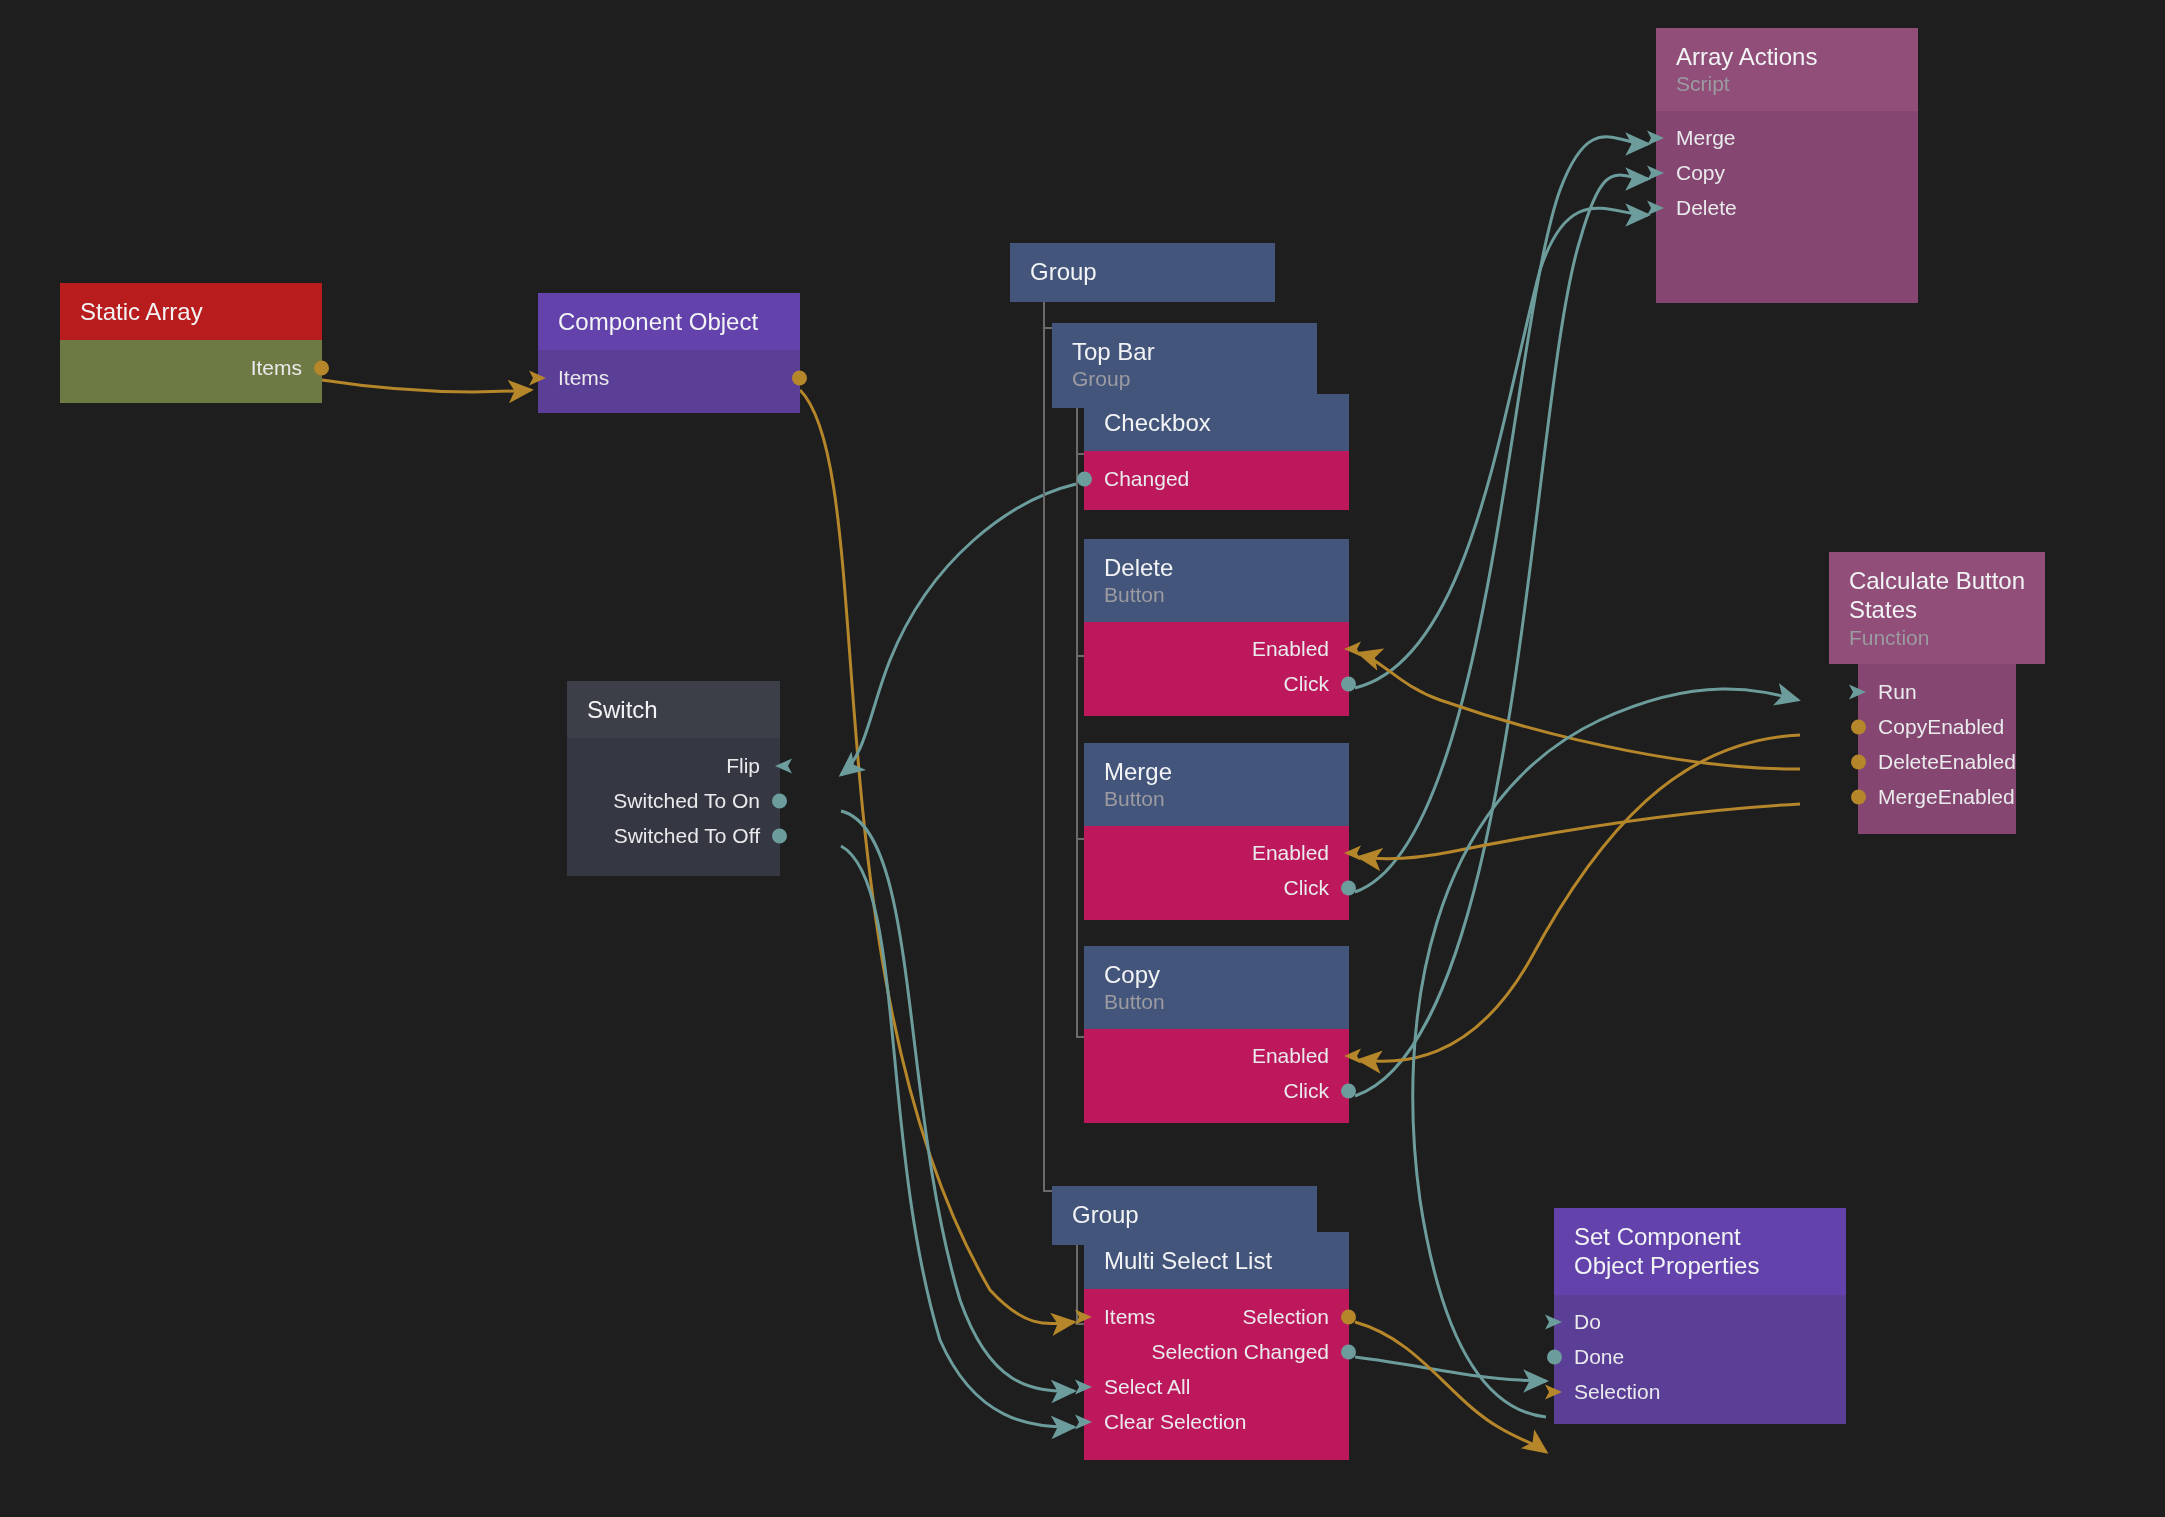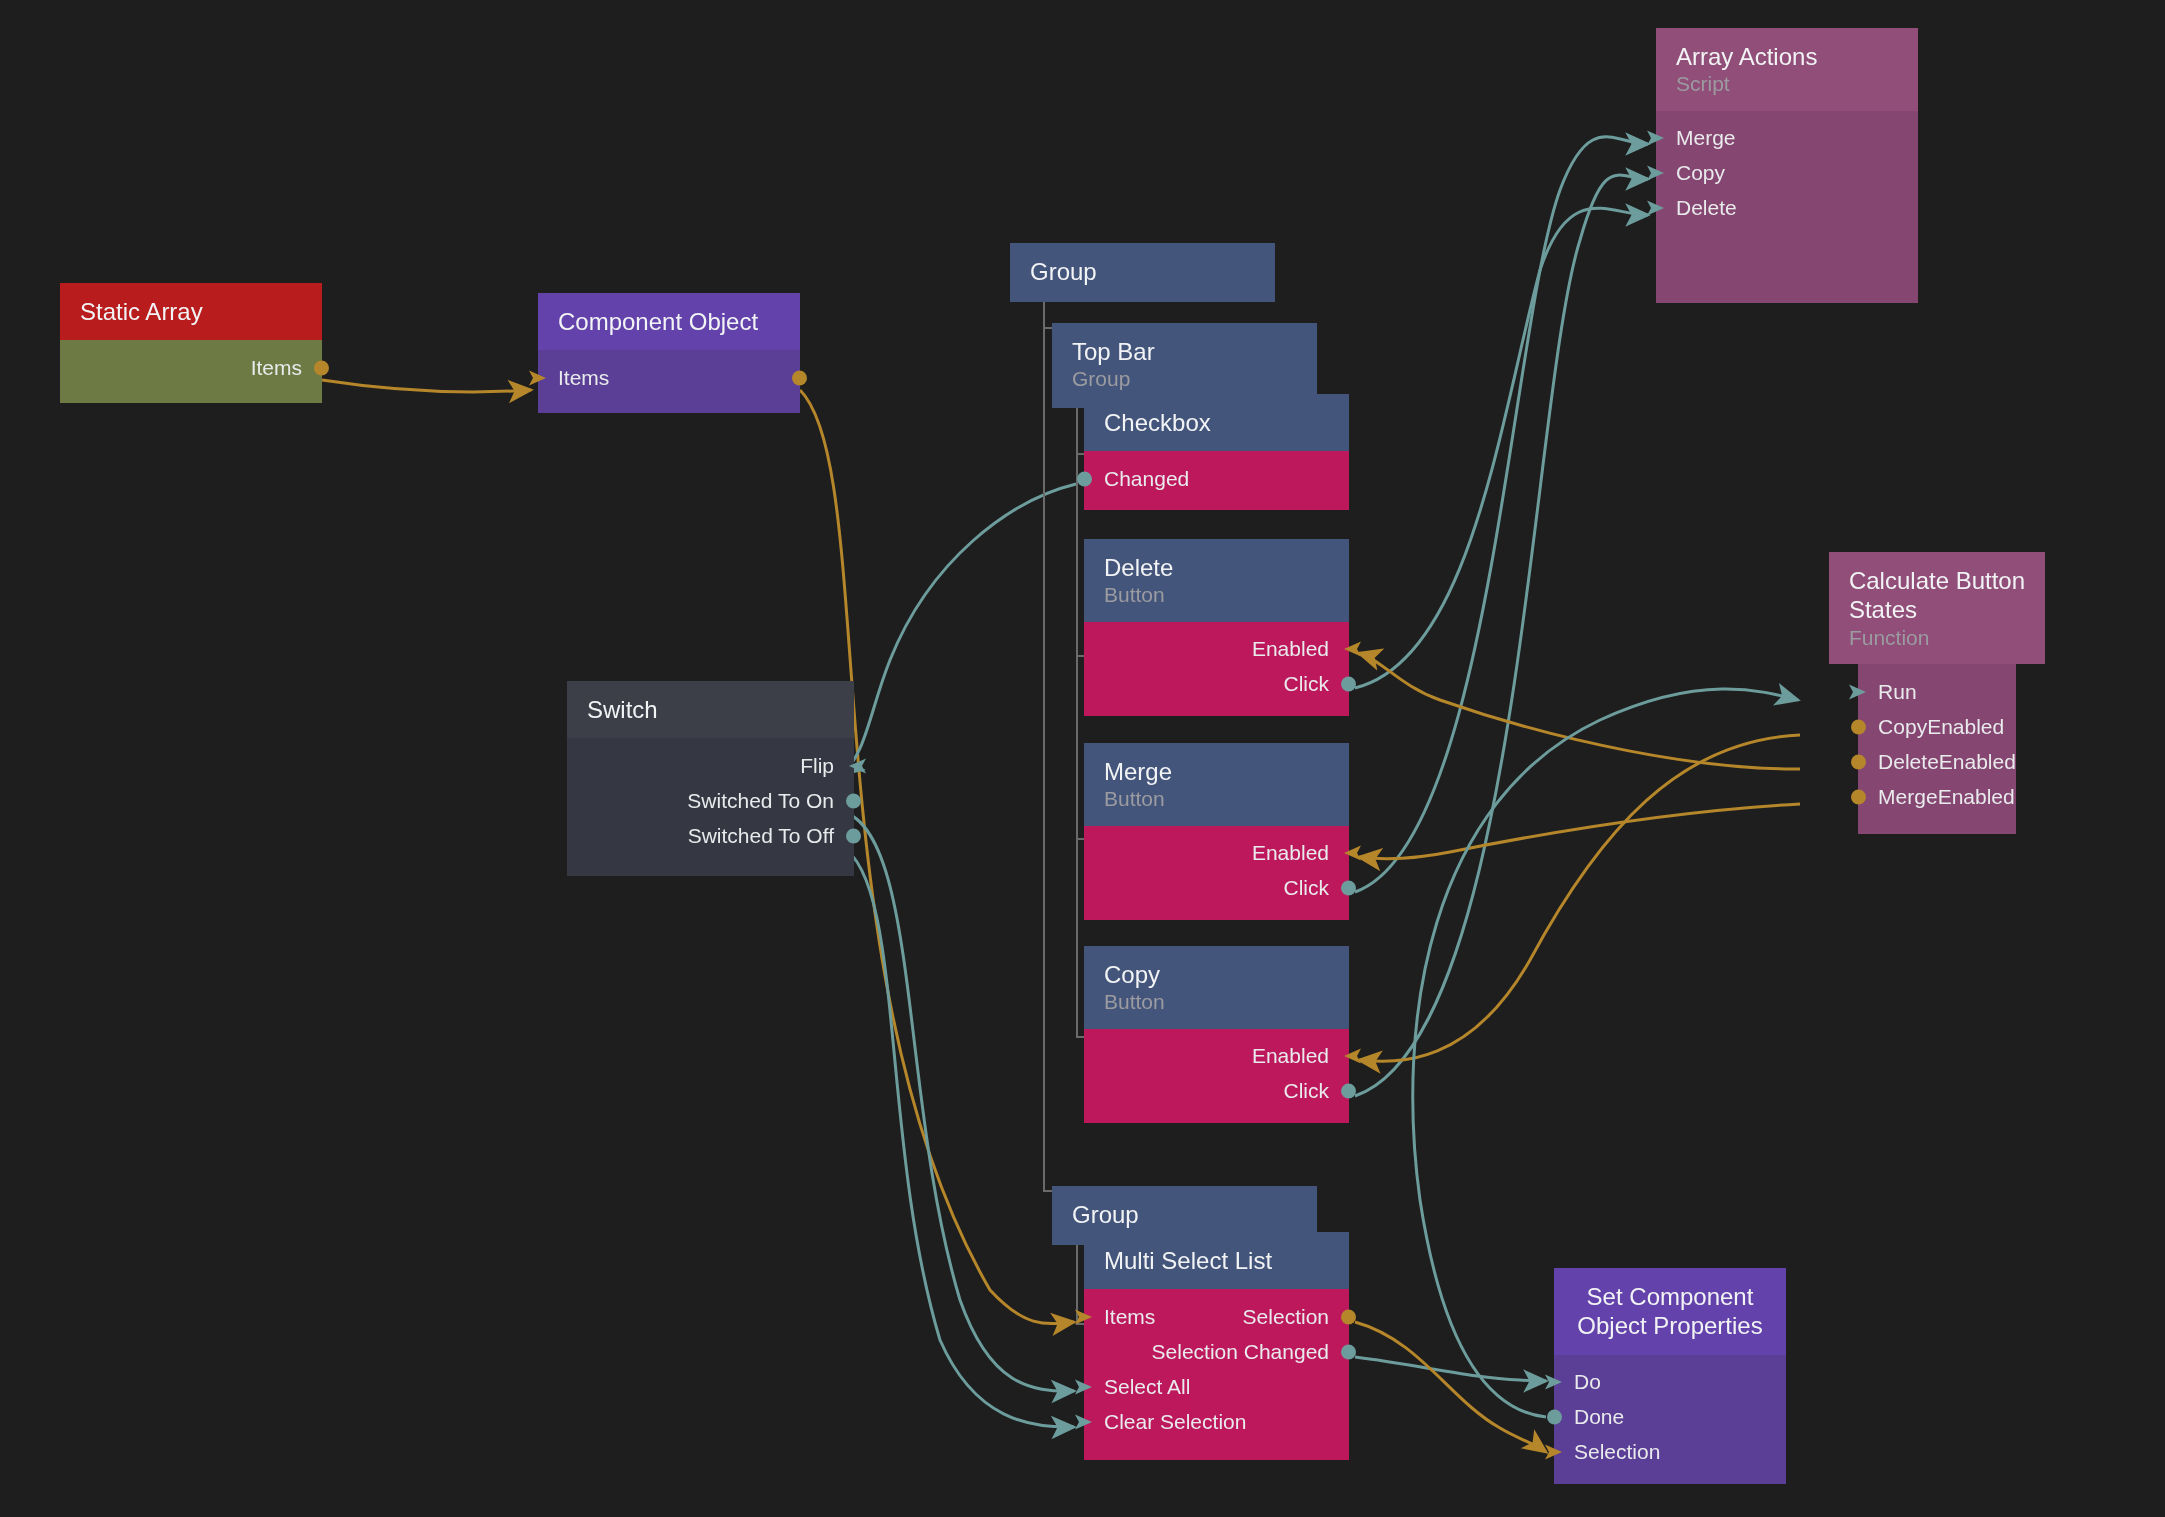--- a/index.html
+++ b/index.html
@@ -317,21 +317,21 @@
       </div>
       <div class="port-row left">
         <span class="port-label">Clear Selection</span>
         <svg style="position:absolute;left:-10px;top:50%;transform:translateY(-50%);" width="20" height="18">
           <path d="M1,1.5 L18,9 L1,16.5 L5,9 Z" fill="#6d9c9c"></path>
         </svg>
       </div>
     </div>
   </div>
 
-  <div class="node n-gray" style="left:567px; top:681px; width:287px; height:195px;">
+  <div class="node n-gray" style="left:567px; top:681px; width:213px; height:195px;">
     <div class="node-header">
       <div class="node-title">Switch</div>
     </div>
     <div class="node-body">
       <div class="port-row right">
         <span class="port-label">Flip</span>
         <svg style="position:absolute;right:-13px;top:50%;transform:translateY(-50%);" width="22" height="18">
           <path d="M21,1.5 L4,9 L21,16.5 L17,9 Z" fill="#6d9c9c"></path>
         </svg>
       </div>
@@ -404,21 +404,21 @@
       </div>
       <div class="port-row left">
         <span class="port-label">MergeEnabled</span>
         <svg style="position:absolute;left:-9px;top:50%;transform:translateY(-50%);" width="19" height="19">
           <circle cx="9.5" cy="9.5" r="7.5" fill="#b5862a"></circle>
         </svg>
       </div>
     </div>
   </div>
 
-  <div class="node n-purple" style="left:1554px; top:1268px; width:232px; height:215px;text-align:center;">
+  <div class="node n-purple" style="left:1554px; top:1208px; width:292px; height:215px;">
     <div class="node-header">
       <div class="node-title">Set Component
 Object Properties</div>
     </div>
     <div class="node-body">
       <div class="port-row left">
         <span class="port-label">Do</span>
         <svg style="position:absolute;left:-10px;top:50%;transform:translateY(-50%);" width="20" height="18">
           <path d="M1,1.5 L18,9 L1,16.5 L5,9 Z" fill="#6d9c9c"></path>
         </svg>

